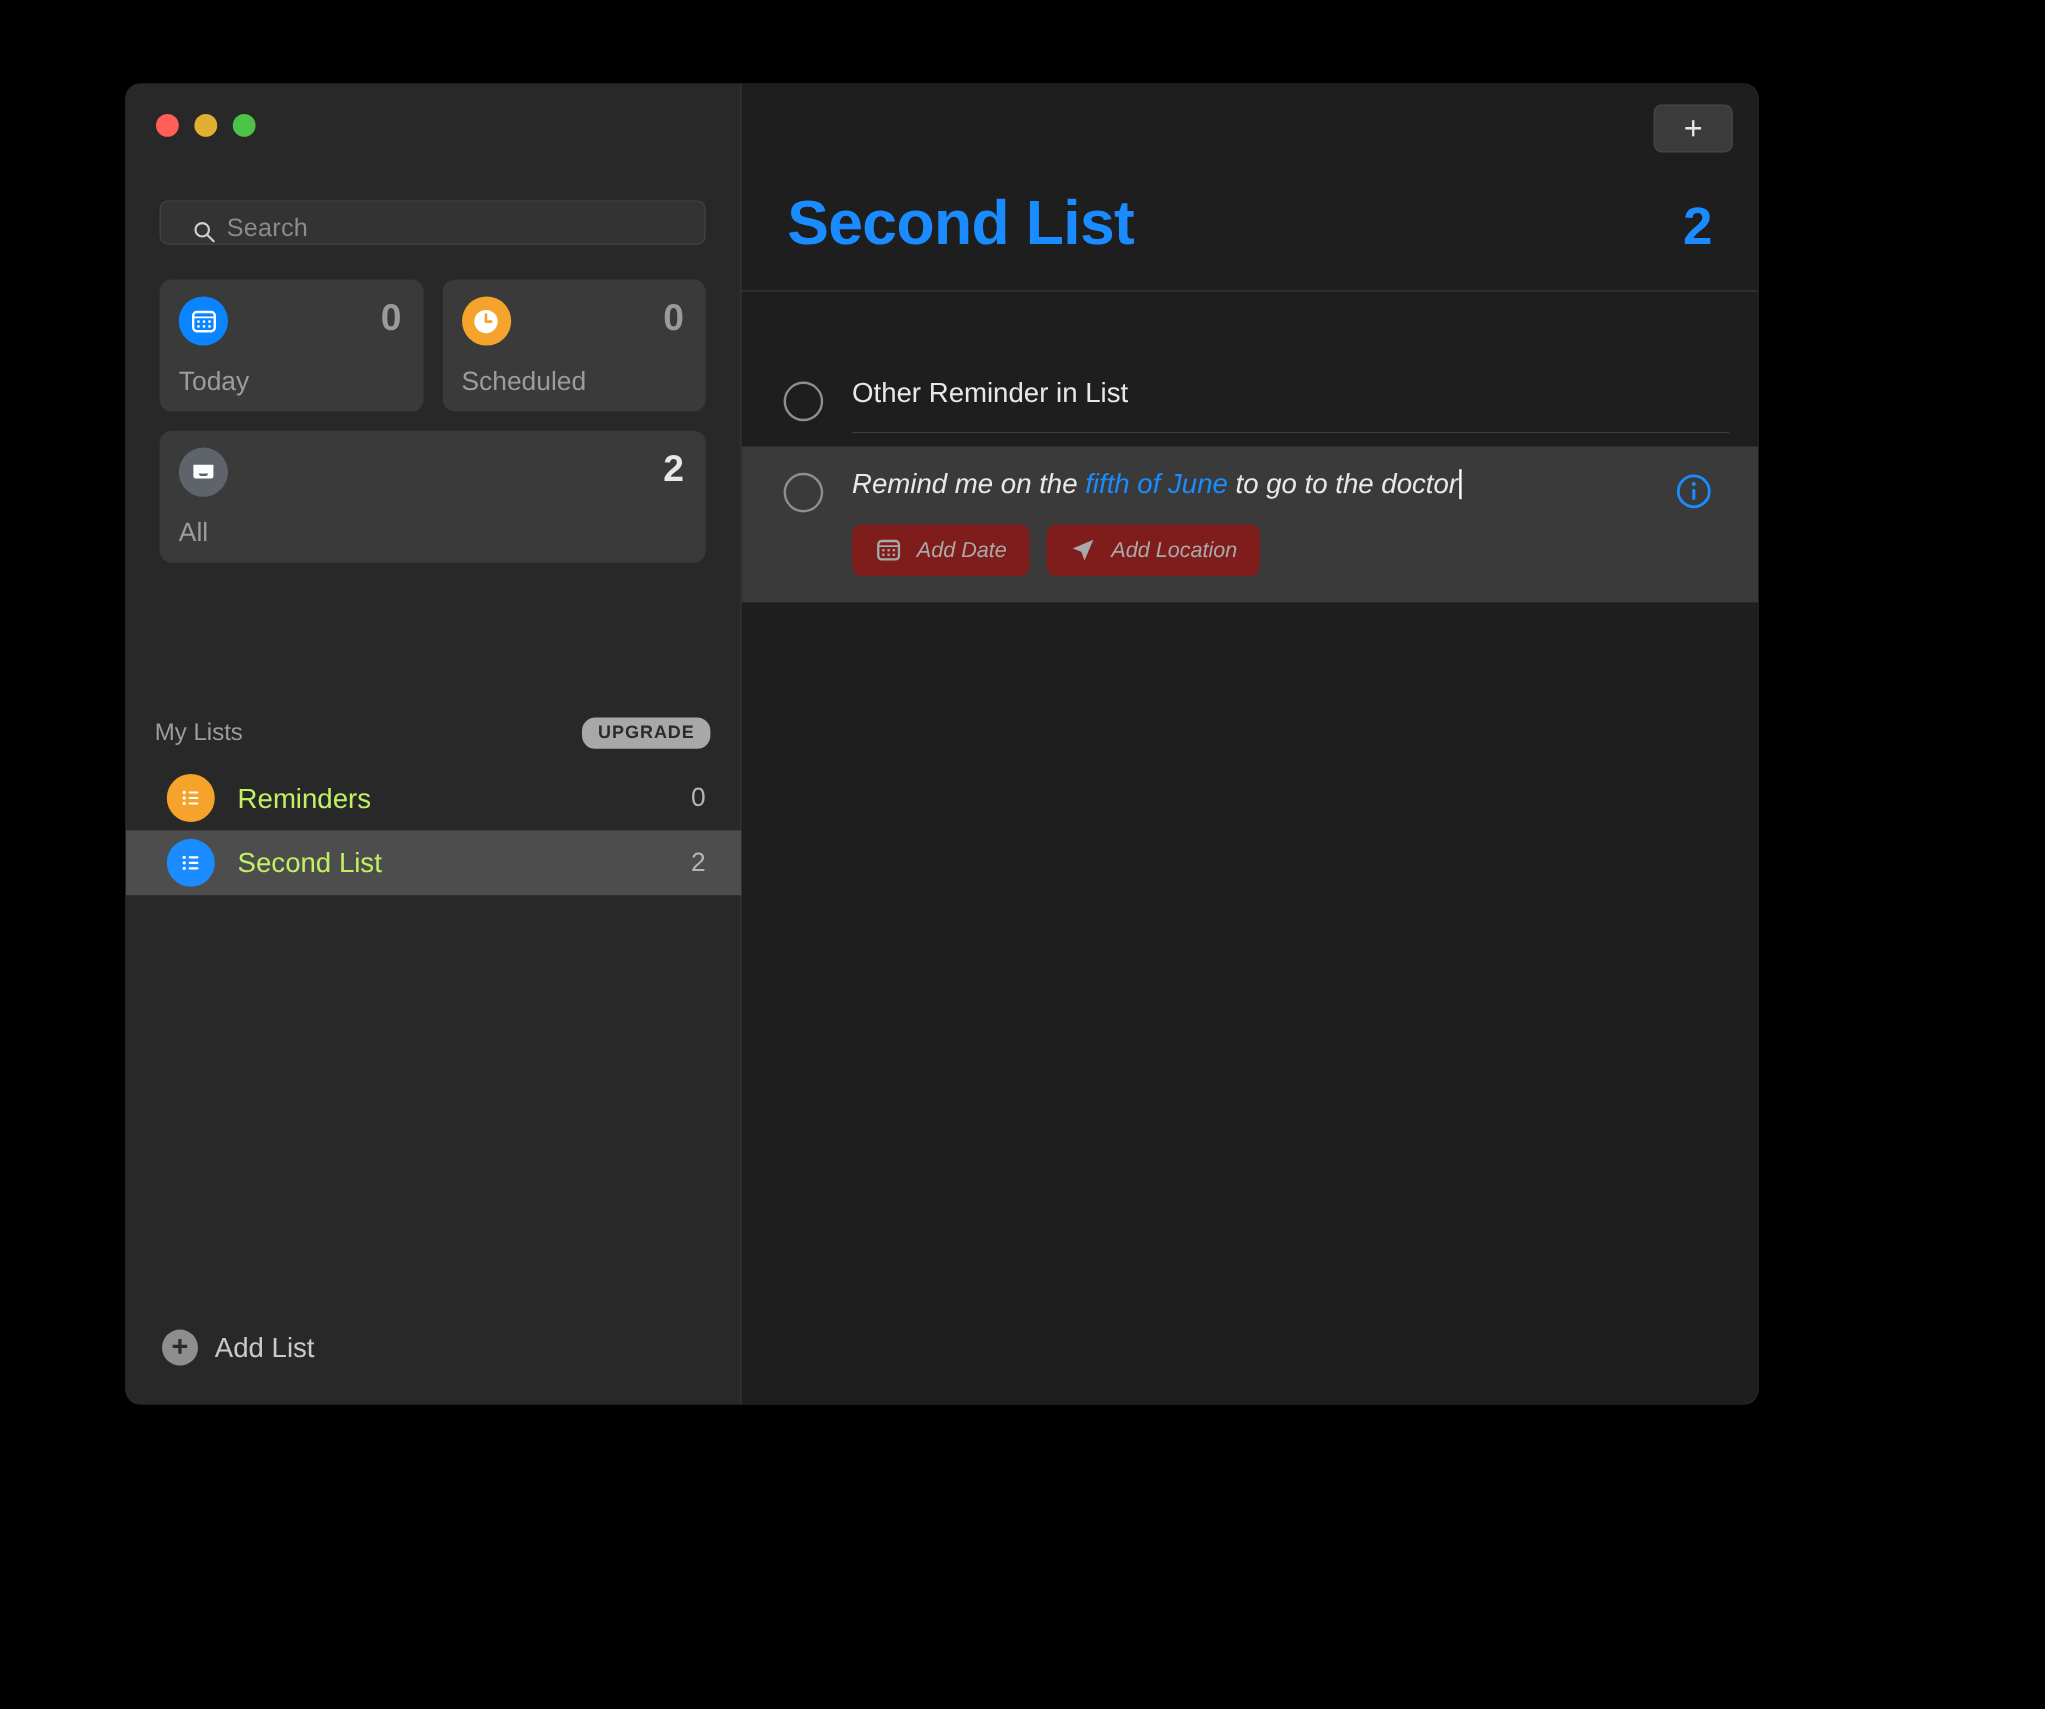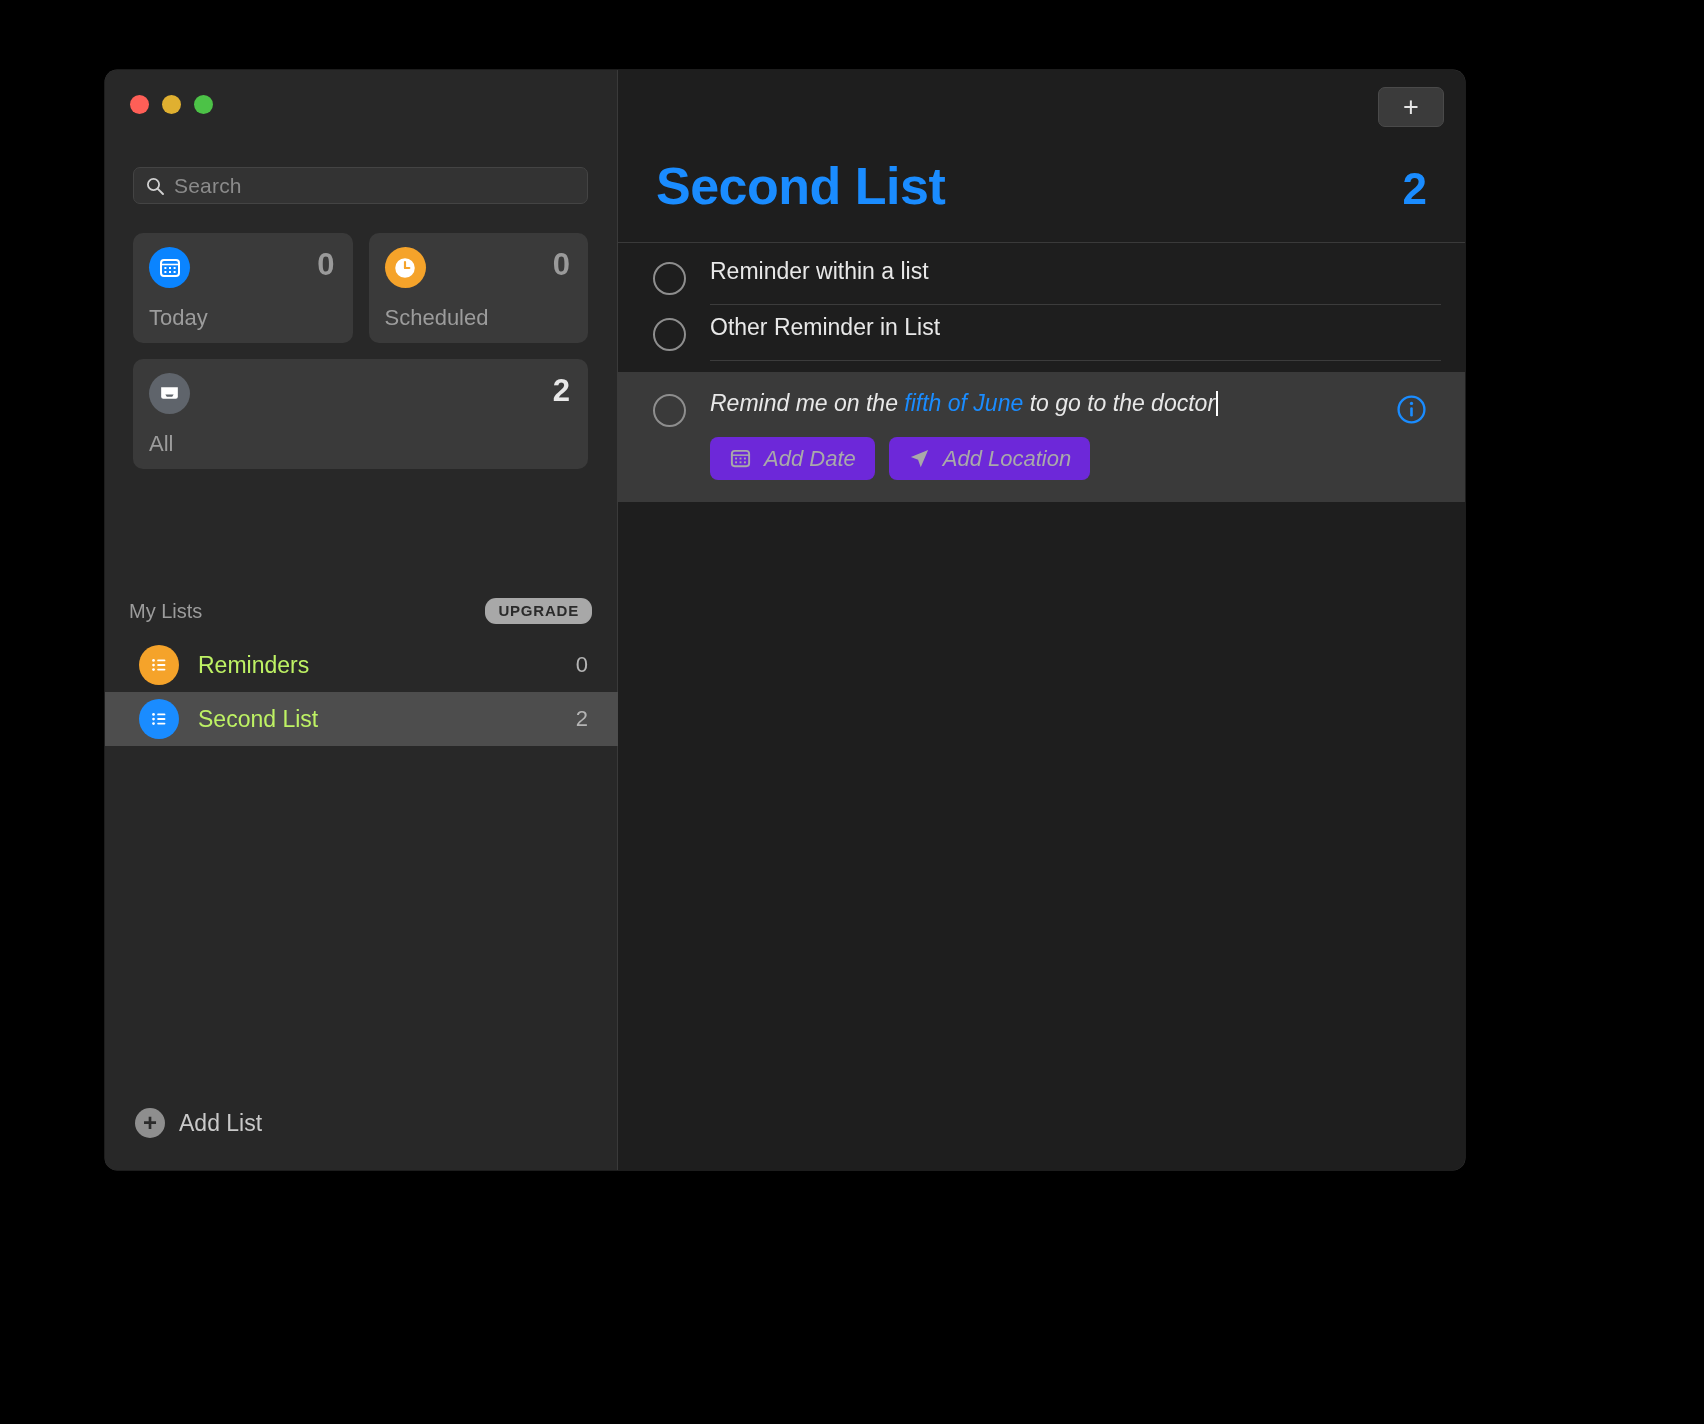--- a/index.html
+++ b/index.html
@@ -38,22 +38,22 @@
   .tl.yellow { background: #e0b030; }
   .tl.green { background: #4cc247; }
 
   .search-wrap {
     position: absolute;
     top: 97px; left: 28px;
     width: 455px; height: 37px;
     background: #333333;
     border: 1px solid #444444;
     border-radius: 7px;
-    display: flex; align-items: center;
-    padding: 0 11px;
+    display: flex; align-items: flex-end;
+    padding: 0 26px;
     gap: 9px;
   }
   .search-icon { width: 20px; height: 20px; flex: 0 0 20px; display:block; }
   .search-text {
     color: #8b8b8b;
     font-size: 21px;
     letter-spacing: 0.2px;
   }
 
   .cards-row {
@@ -227,27 +227,27 @@
     background: #3a3a3a;
     padding-top: 18px;
     padding-bottom: 22px;
   }
   .add-notes {
     font-size: 21px; color: #8a8a8a;
     margin-top: 8px;
   }
   .chip-row { display: flex; gap: 14px; margin-top: 20px; }
   .chip {
-    background: #6d28d9;
+    background: #7f1d1d;
     border-radius: 8px;
     height: 43px;
     display: flex; align-items: center; gap: 12px;
     padding: 0 19px;
     color: #a9a9a9;
-    font-size: 22px;
+    font-size: 18px;
   }
   .chip-icon { width: 23px; height: 23px; display: block; flex: 0 0 23px; }
   .info-icon {
     position: absolute;
     right: 38px; top: 22px;
     width: 31px; height: 31px;
   }
 </style>
 </head>
 <body>
@@ -362,27 +362,20 @@
   <div id="main">
 
     <div class="add-btn">+</div>
 
     <div class="main-title-row">
       <span class="main-title">Second List</span>
       <span class="main-count">2</span>
     </div>
     <div class="main-divider"></div>
 
-    <div class="reminder" style="top:188px;">
-      <div class="check"></div>
-      <div class="rem-body">
-        <div class="rem-text">Reminder within a list</div>
-        <div class="rem-line"></div>
-      </div>
-    </div>
 
     <div class="reminder" style="top:244px;">
       <div class="check"></div>
       <div class="rem-body">
         <div class="rem-text">Other Reminder in List</div>
         <div class="rem-line"></div>
       </div>
     </div>
 
     <div class="reminder active" style="top:302px;font-style:italic;">

